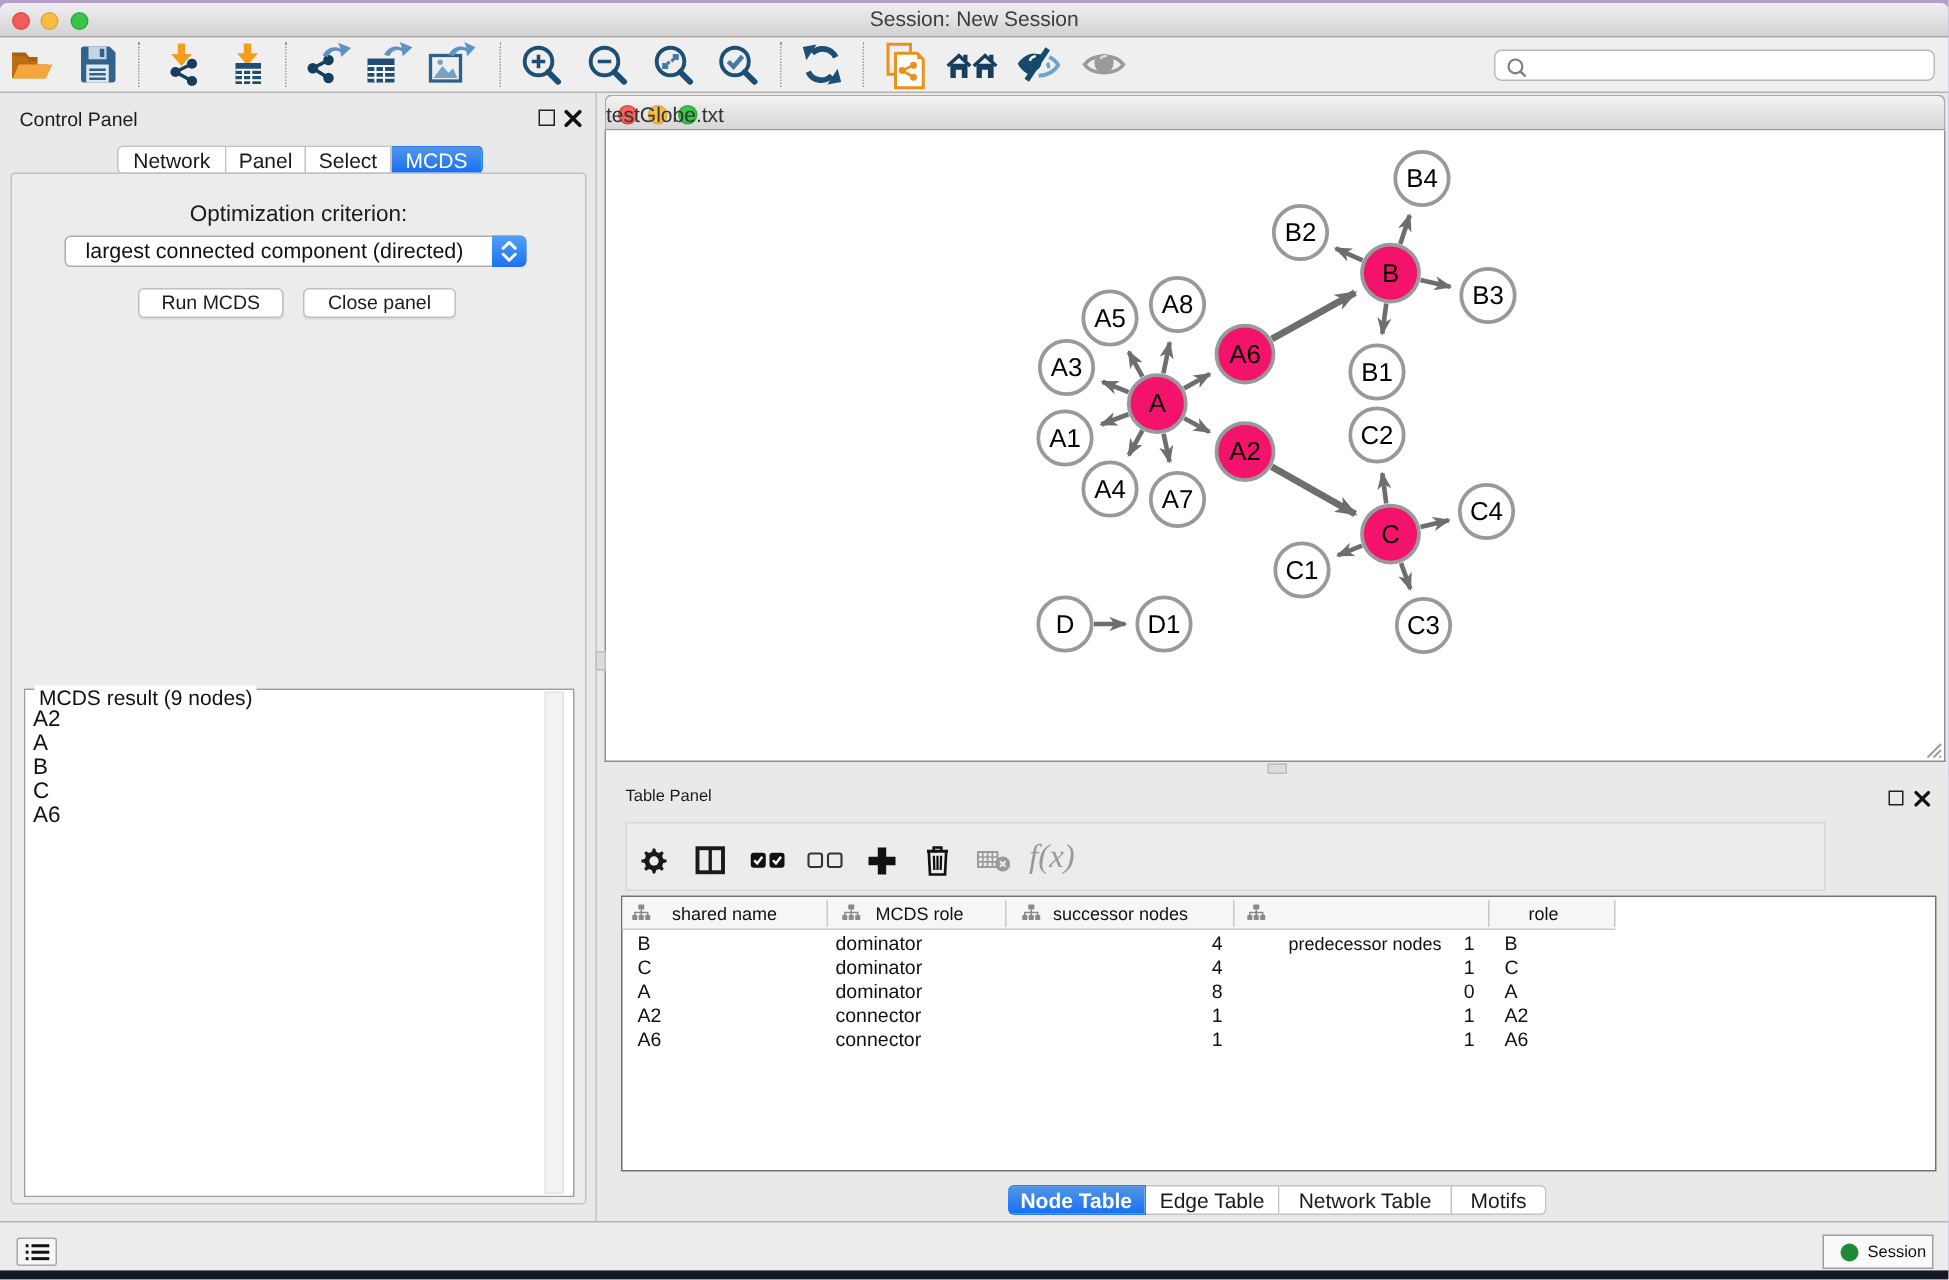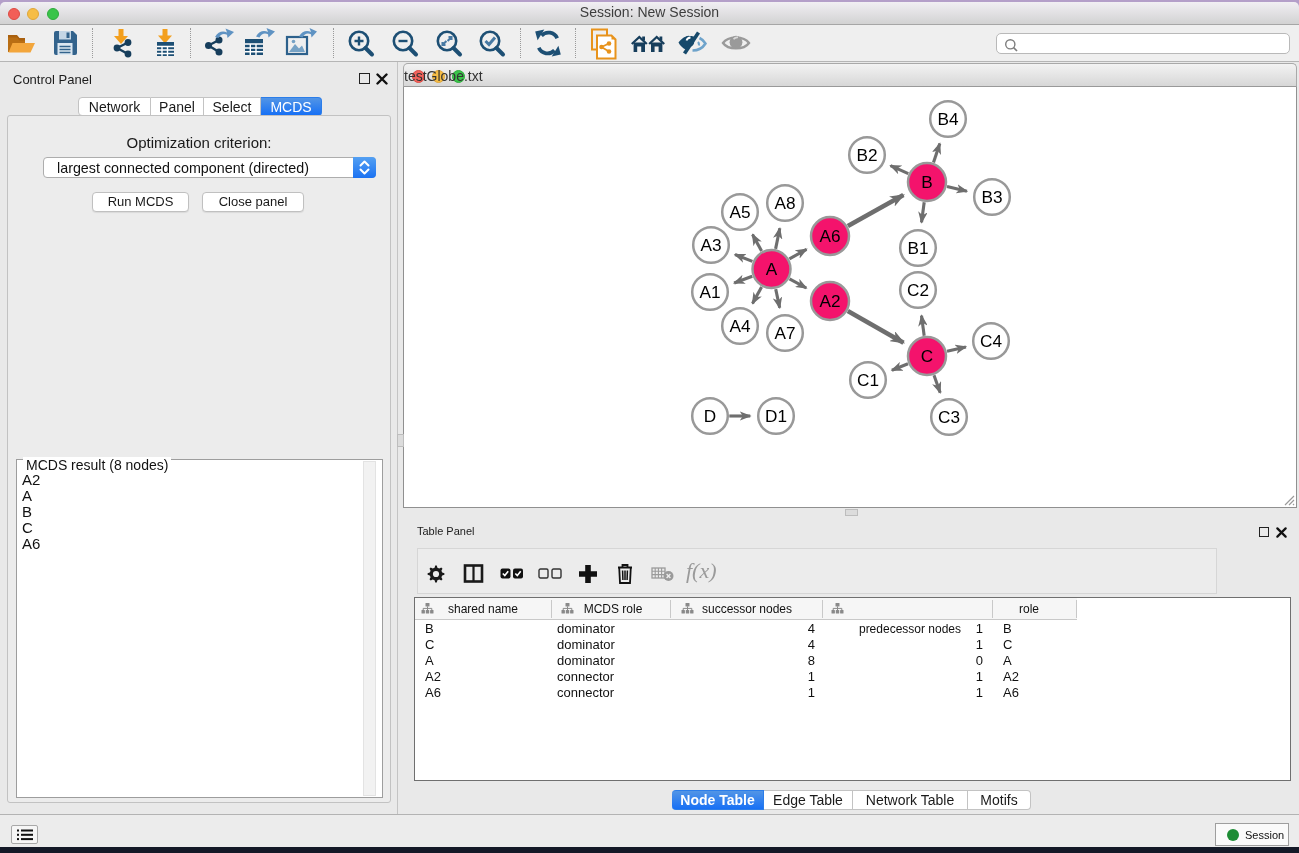--- a/index.html
+++ b/index.html
@@ -20,21 +20,21 @@
 #cpanel { left:0; top:62px; width:398px; height:752px; background:#e9e9e9; border-right:1px solid #c4c4c4; }
 #cpanel-title { left:13px; top:10px; font-size:13px; color:#1c1c1c; }
 .winbtn { position:absolute; top:11px; }
 #cp-body { left:7px; top:53px; width:384px; height:688px; background:#ececec; border:1px solid #c2c2c2; border-radius:3px; }
 .tabrow { position:absolute; display:flex; }
 .tab { height:19px; background:#fff; border:1px solid #c3c3c3; border-left:none; font-size:14px; color:#1a1a1a; display:flex; align-items:center; justify-content:center; }
 .tab.first { border-left:1px solid #c3c3c3; border-radius:4px 0 0 4px; }
 .tab.last { border-radius:0 4px 4px 0; }
 .tab.sel { background:linear-gradient(#5295e6,#1770f5); border-color:#2b7de9; color:#fff; }
 #opt-label { left:0; top:72px; width:398px; text-align:center; font-size:15px; color:#1a1a1a; }
-#combo { left:43px; top:95px; width:333px; height:21px; background:#fff; border:1px solid #adadad; border-radius:4px; font-size:14.3px; color:#111; }
+#combo { left:43px; top:95px; width:308px; height:21px; background:#fff; border:1px solid #adadad; border-radius:4px; font-size:14.3px; color:#111; }
 #combo-stepper { right:-1px; top:-1px; width:23px; height:21px; border-radius:0 4px 4px 0; background:linear-gradient(#54a0f2,#1b72f2); }
 .btn { position:absolute; height:20px; background:#fff; border:1px solid #c0c0c0; border-radius:4px; font-size:13px; color:#1a1a1a; text-align:center; line-height:18px; box-shadow:0 1px 1px rgba(0,0,0,0.08); }
 #fieldset { left:16px; top:397px; width:367px; height:339px; border:1px solid #9d9d9d; background:#fff; }
 #fieldset-label { left:6px; top:-3px; background:#fff; padding:0 3px; font-size:14px; color:#111; z-index:3; }
 #mcds-list { left:0px; top:0px; width:365px; height:337px; background:#fff; font-size:15px; color:#111; line-height:16px; padding:12px 0 0 5px; }
 #mcds-scroll { right:6px; top:1px; width:13px; height:335px; background:#f2f2f2; border:1px solid #e3e3e3; }
 
 #netframe { left:403px; top:63px; width:894px; height:445px; }
 #net-titlebar { left:0; top:0; width:894px; height:24px; background:linear-gradient(#f3f3f3,#d7d7d7); border:1px solid #a9a9a9; border-bottom:1px solid #999; border-radius:5px 5px 0 0; }
 #net-title { width:100%; top:4px; font-size:14px; color:#333; }
@@ -214,21 +214,21 @@
       <span style="position:absolute;left:13px;top:2px;">largest connected component (directed)</span>
     <div id="combo-stepper" class="abs">
         <svg style="position:absolute;left:4px;top:2px;" width="15" height="17" viewBox="0 0 15 17">
           <path d="M3.5 6.5 L7.5 2.5 L11.5 6.5 M3.5 10.5 L7.5 14.5 L11.5 10.5" stroke="#fff" stroke-width="2" fill="none" stroke-linejoin="round" stroke-linecap="round"></path>
         </svg>
       </div>
   </div>
   <div class="btn" style="left:92px;top:130px;width:97px;">Run MCDS</div>
   <div class="btn" style="left:202px;top:130px;width:102px;">Close panel</div>
   <div id="fieldset" class="abs">
-    <div id="fieldset-label" class="abs">MCDS result (8 nodes)</div>
+    <div id="fieldset-label" class="abs">MCDS result (9 nodes)</div>
     <div id="mcds-list" class="abs">A2<br>A<br>B<br>C<br>A6</div>
     <div id="mcds-scroll" class="abs"></div>
   </div>
 </div>
 <div class="abs" style="left:398px;top:62px;width:901px;height:752px;background:#e9e9e9;"></div>
 
 <div id="netframe" class="abs">
   <div id="net-titlebar" class="abs">
     <div class="ntl" style="left:8px;background:#f2635c;border:1px solid #dd4b44;"></div>
     <div class="ntl" style="left:28px;background:#f6bd45;border:1px solid #e0a63a;"></div>

